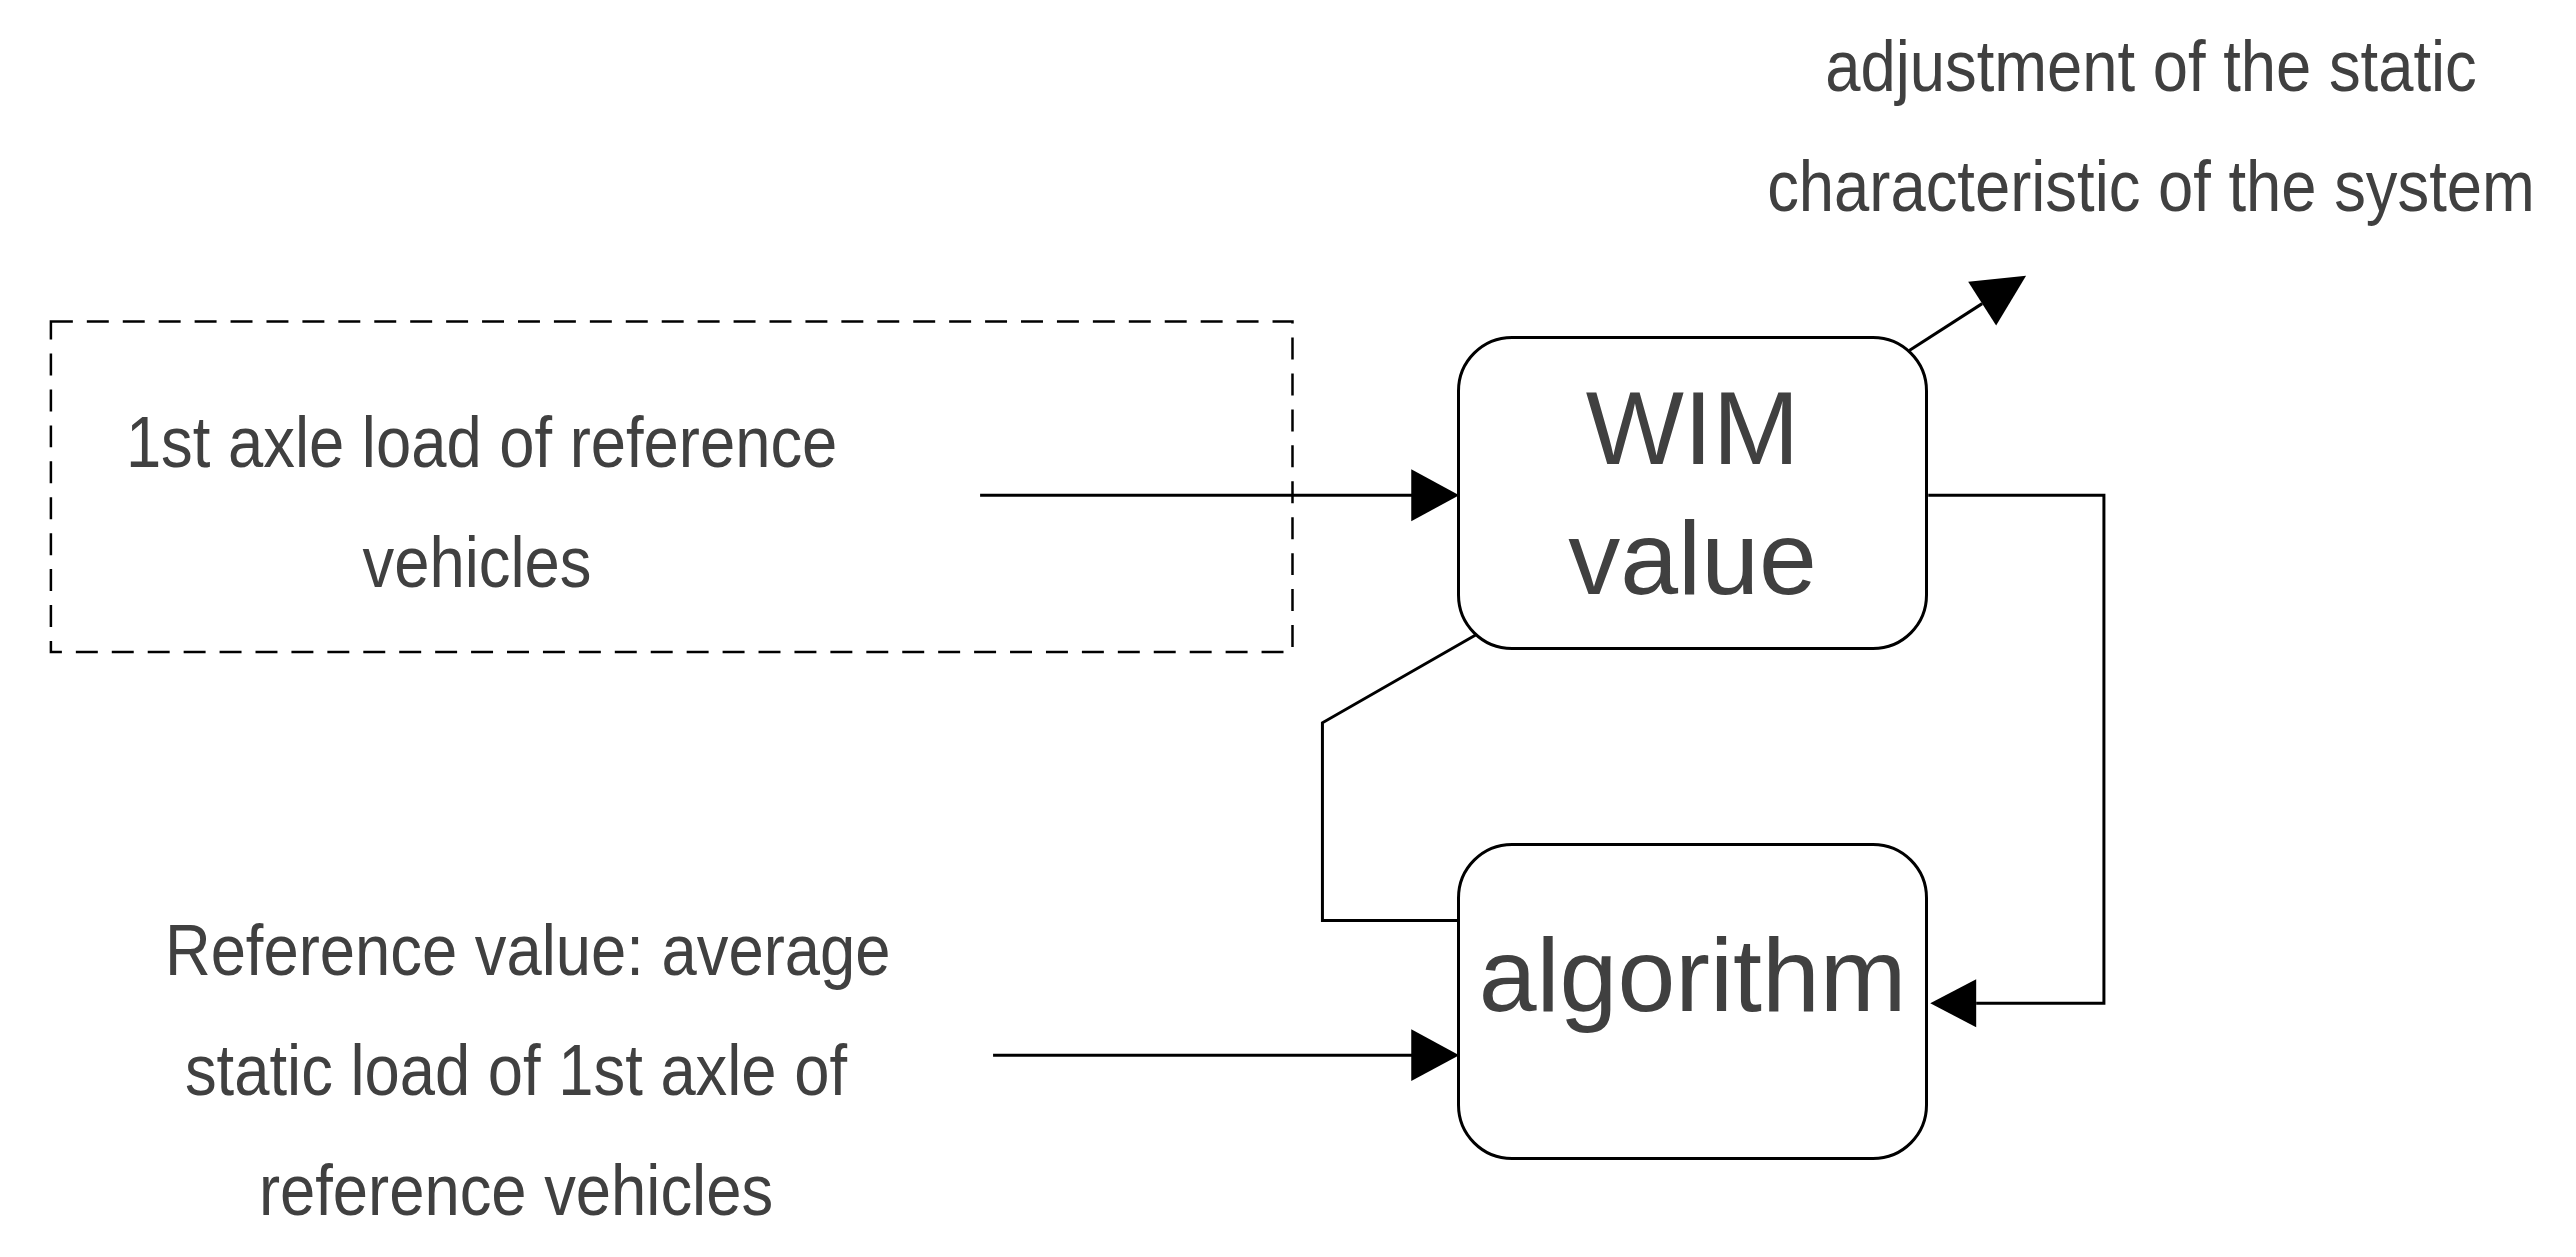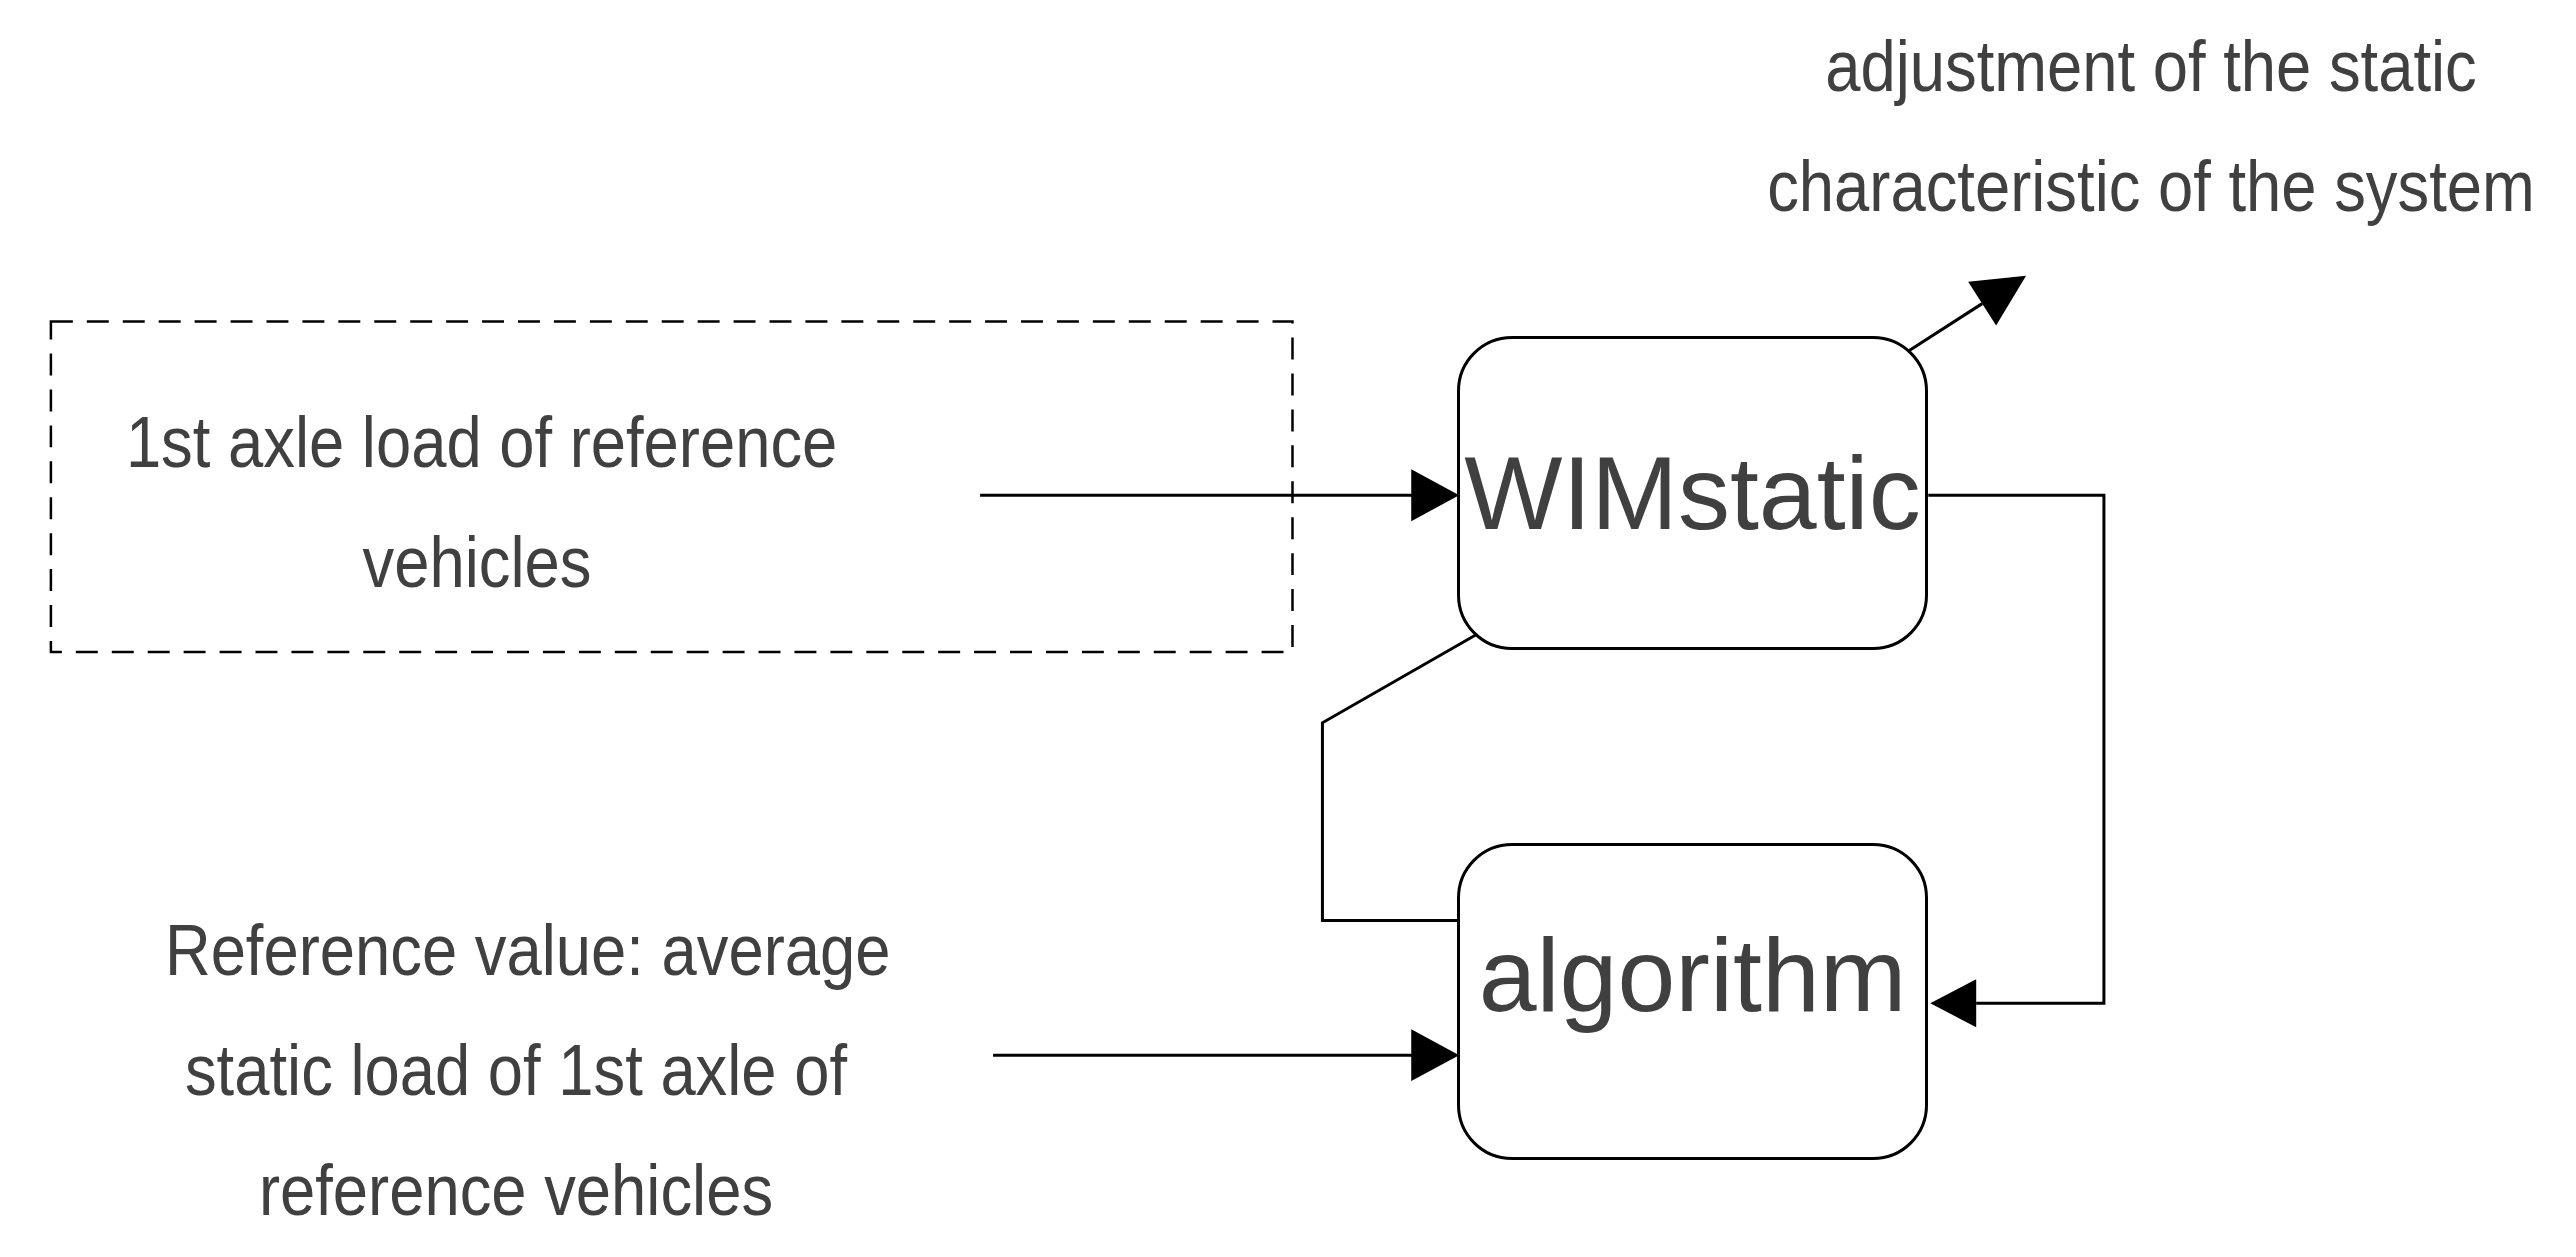--- a/index.html
+++ b/index.html
@@ -38,21 +38,21 @@
     fill: #000000;
     stroke: none;
   }
   .node {
     position: absolute;
     box-sizing: border-box;
     background: #ffffff;
     border: 3px solid #000000;
     border-radius: 55px;
     display: flex;
-    flex-direction: row;
+    flex-direction: column;
     align-items: center;
     justify-content: center;
     text-align: center;
   }
   .node-label-line {
     font-size: 104px;
     line-height: 130px;
     white-space: nowrap;
   }
   .annotation {
@@ -102,21 +102,21 @@
   </div>
 
   <div class="annotation" style="left:117px; top:890px; width:798px;">
     <div class="annotation-line">Reference value: average</div>
     <div class="annotation-line">static load of 1st axle of</div>
     <div class="annotation-line">reference vehicles</div>
   </div>
 
   <div class="node" style="left:1457px; top:336px; width:471px; height:314px;">
     <div class="node-label-line">WIM</div>
-    <div class="node-label-line">static</div>
+    <div class="node-label-line">value</div>
   </div>
 
   <div class="node" style="left:1457px; top:843px; width:471px; height:317px; padding-bottom:54px;">
     <div class="node-label-line">algorithm</div>
   </div>
 
 </div>
 
 
 </body></html>

